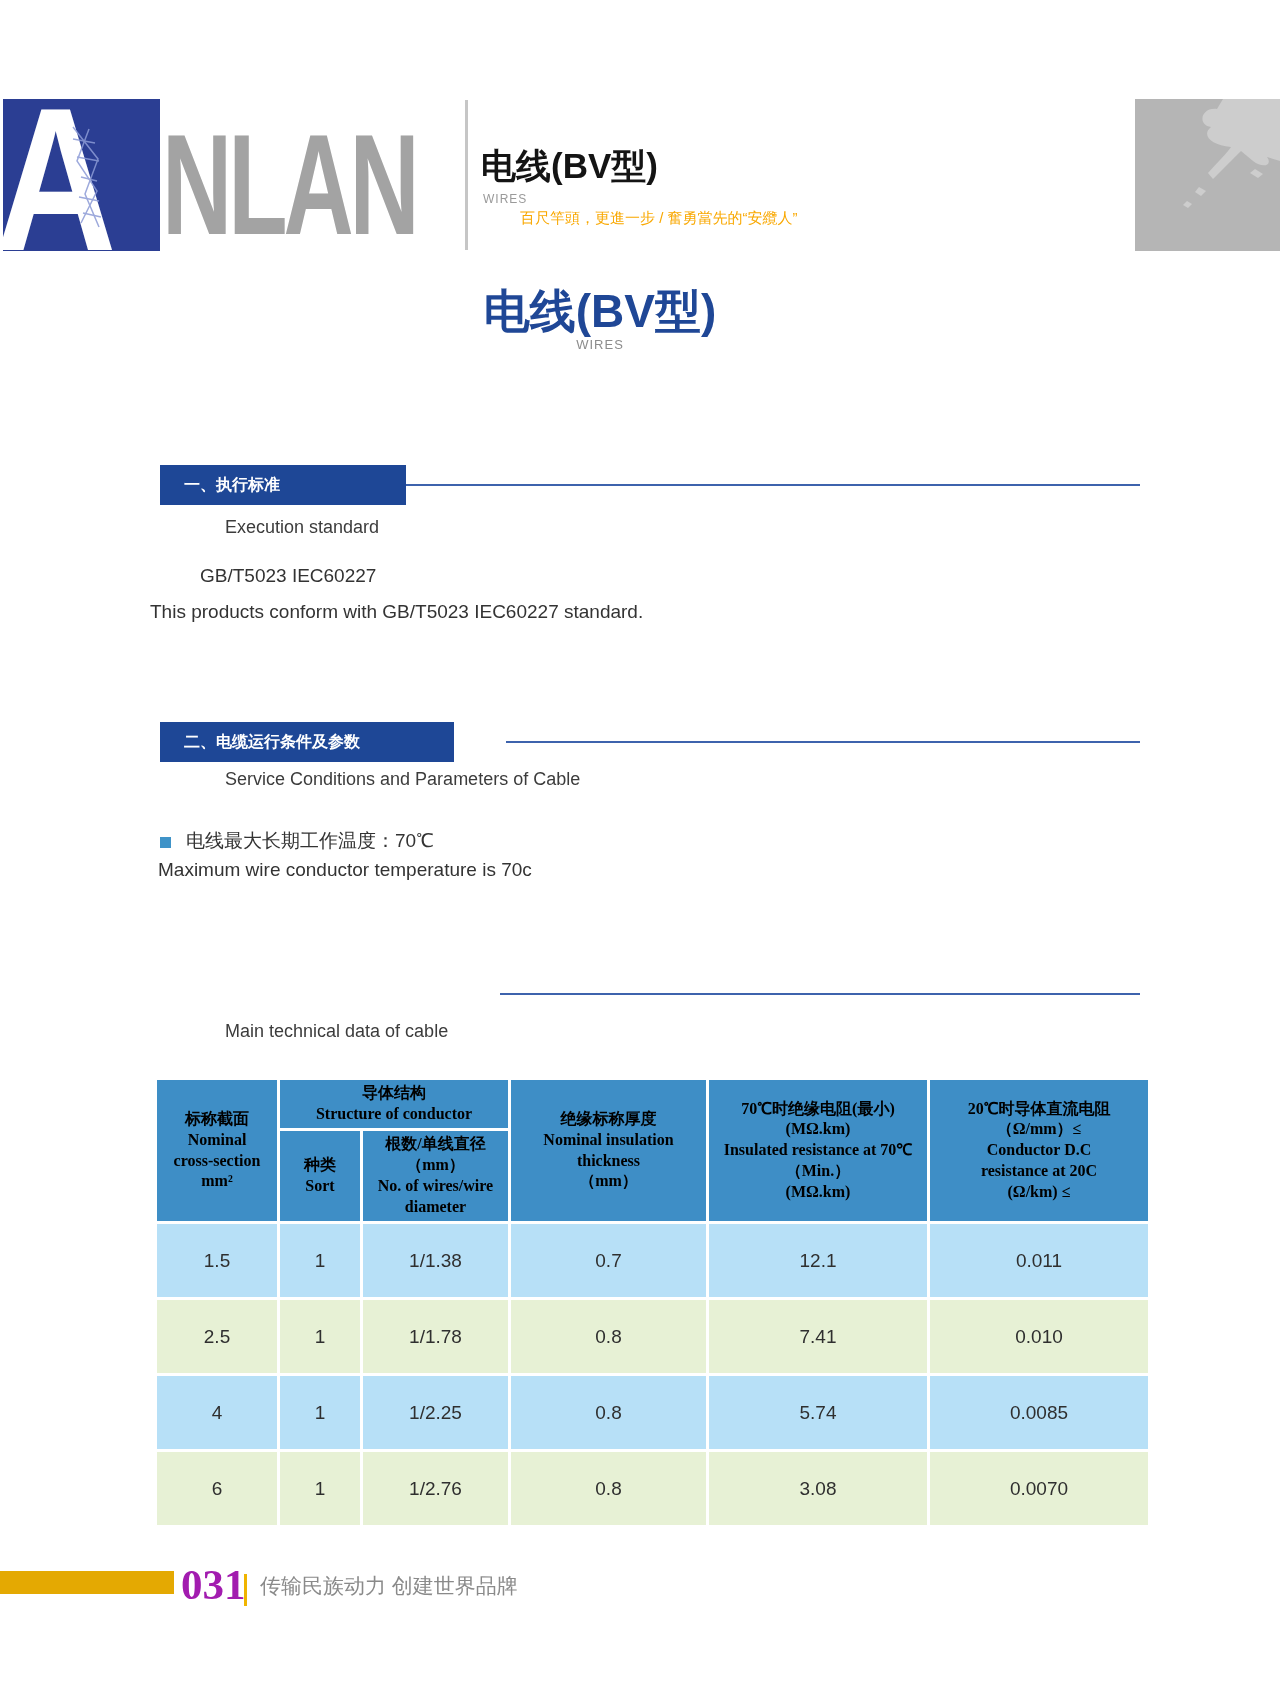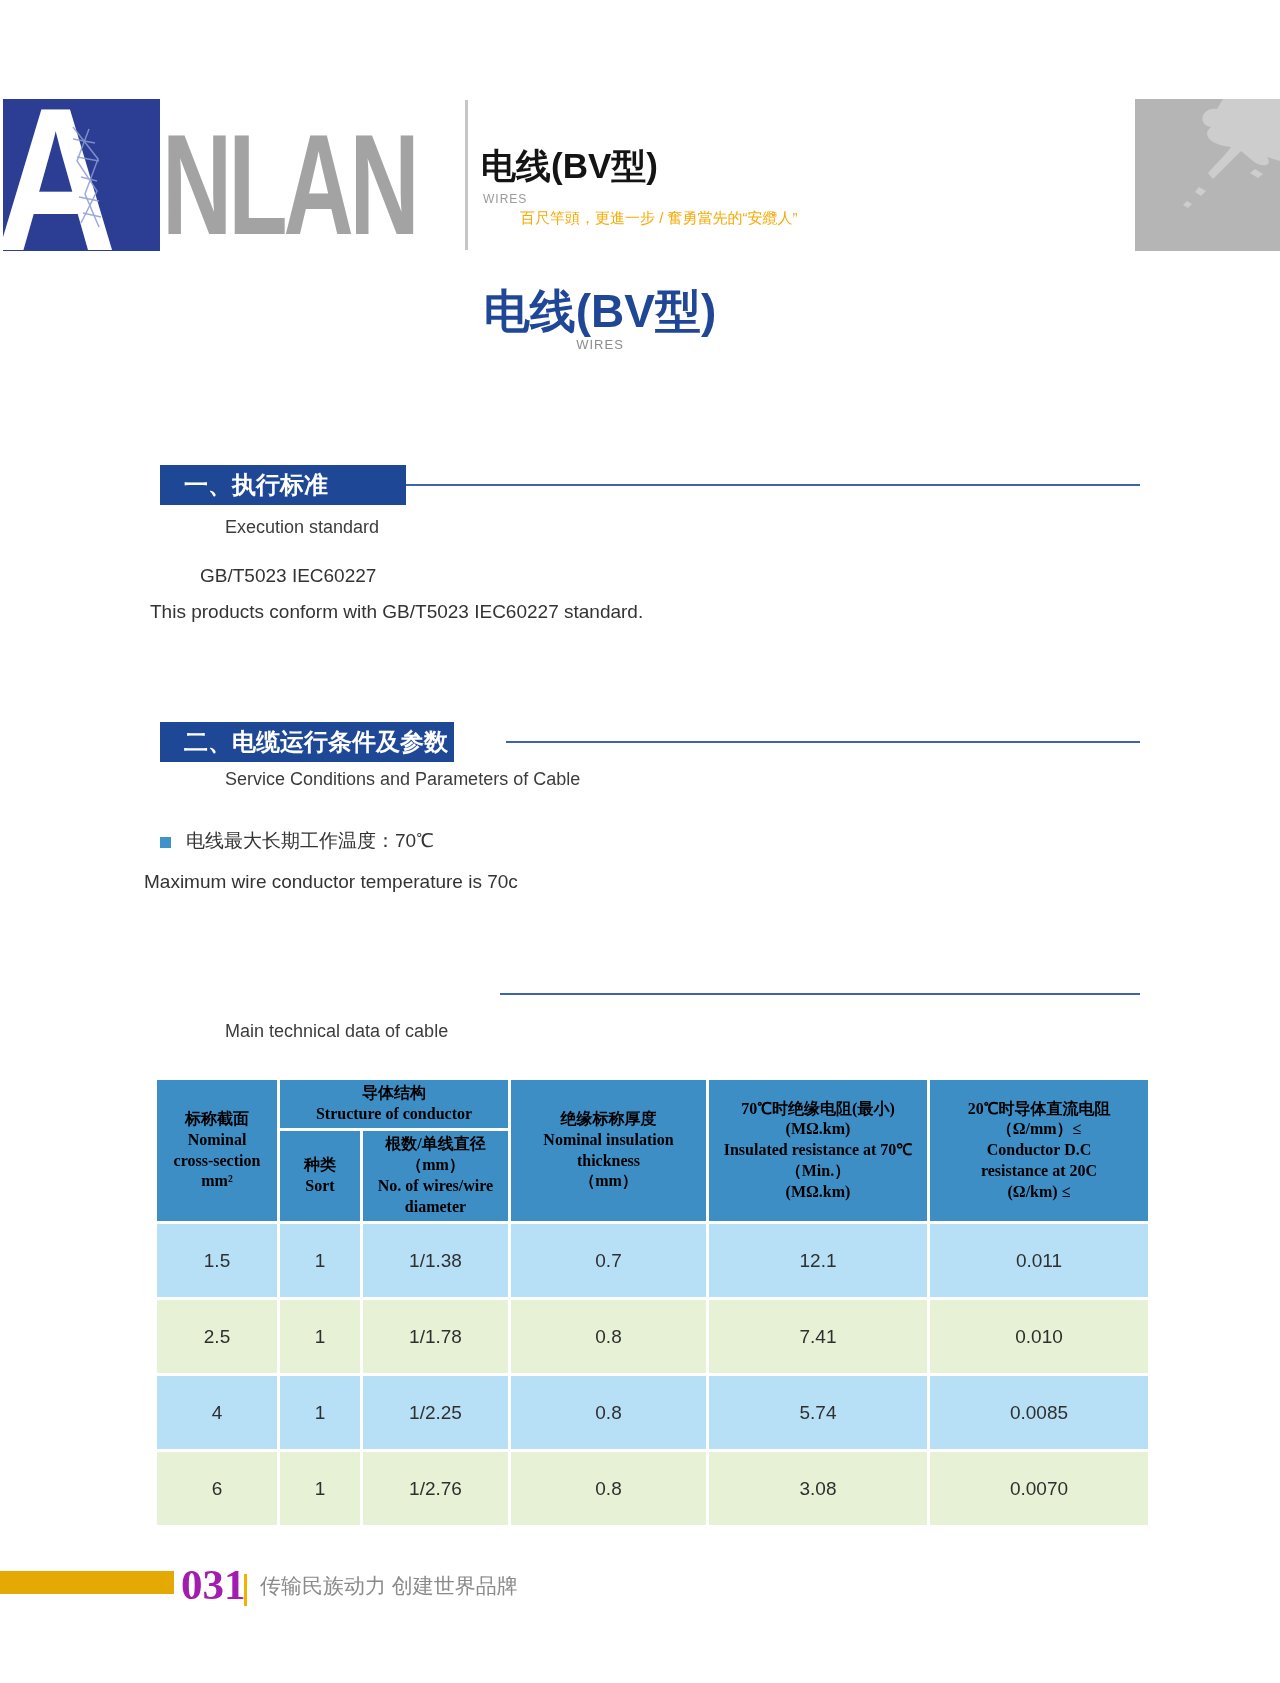--- a/index.html
+++ b/index.html
@@ -30,38 +30,38 @@
   .hdr-tagline { position:absolute; left:481px; top:209px; font-size:15px; font-weight:normal; color:#F9A800; white-space:nowrap;margin-left:39px; }
   .map-box { position:absolute; left:1135px; top:99px; width:145px; height:152px; background:#B5B5B5; overflow:hidden; }
 
   
   .main-title { position:absolute; left:0; width:1200px; top:281px; text-align:center; font-size:46px; font-weight:bold; color:#1F4796; }
   .main-sub   { position:absolute; left:0; width:1200px; top:337px; text-align:center; font-size:13px; color:#8C8C8C; letter-spacing:1px; }
 
   
   .badge {
     position:absolute; left:160px; height:40px; background:#1E4796; color:#ffffff;
-    font-size:24px; font-weight:bold; display:flex; align-items:center;
+    font-size:16px; font-weight:bold; display:flex; align-items:center;
     padding:0 10px 0 24px; box-sizing:border-box; white-space:nowrap; overflow:hidden;
   }
   .badge1 { top:465px; width:246px; }
   .badge2 { top:722px; width:294px; }
   .badge3 { top:974px; width:340px; }
   .rule { position:absolute; height:2px; background:#3D63AD; }
   .rule1 { left:406px; top:484px; width:734px; }
   .rule2 { left:506px; top:741px; width:634px; }
   .rule3 { left:500px; top:993px; width:640px; }
   .subtitle { position:absolute; left:225px; font-size:18px; color:#3C3C3C; white-space:nowrap; }
   .sub1 { top:517px; } .sub2 { top:769px; } .sub3 { top:1021px; }
   .bodytext { position:absolute; font-size:19px; color:#333333; white-space:nowrap; }
   .s1-line1 { left:200px; top:565px; }
   .s1-line2 { left:150px; top:601px; }
   .bullet-sq { position:absolute; left:160px; top:837px; width:11px; height:11px; background:#3F93C8; }
   .s2-cn { left:186px; top:828px; }
-  .s2-en { left:144px; top:859px;margin-top:12px; }
+  .s2-en { left:158px; top:859px; }
 
   
   .tech-table {
     position:absolute; left:154px; top:1077px; width:986px;
     border-collapse:separate; border-spacing:3px; table-layout:fixed;
   }
   .tech-table th {
     background:#3E8EC6; color:#000000; font-family:"Liberation Serif", serif;
     font-size:16px; font-weight:bold; line-height:1.3; white-space:pre-line;
     text-align:center; vertical-align:middle; padding:2px 2px;

